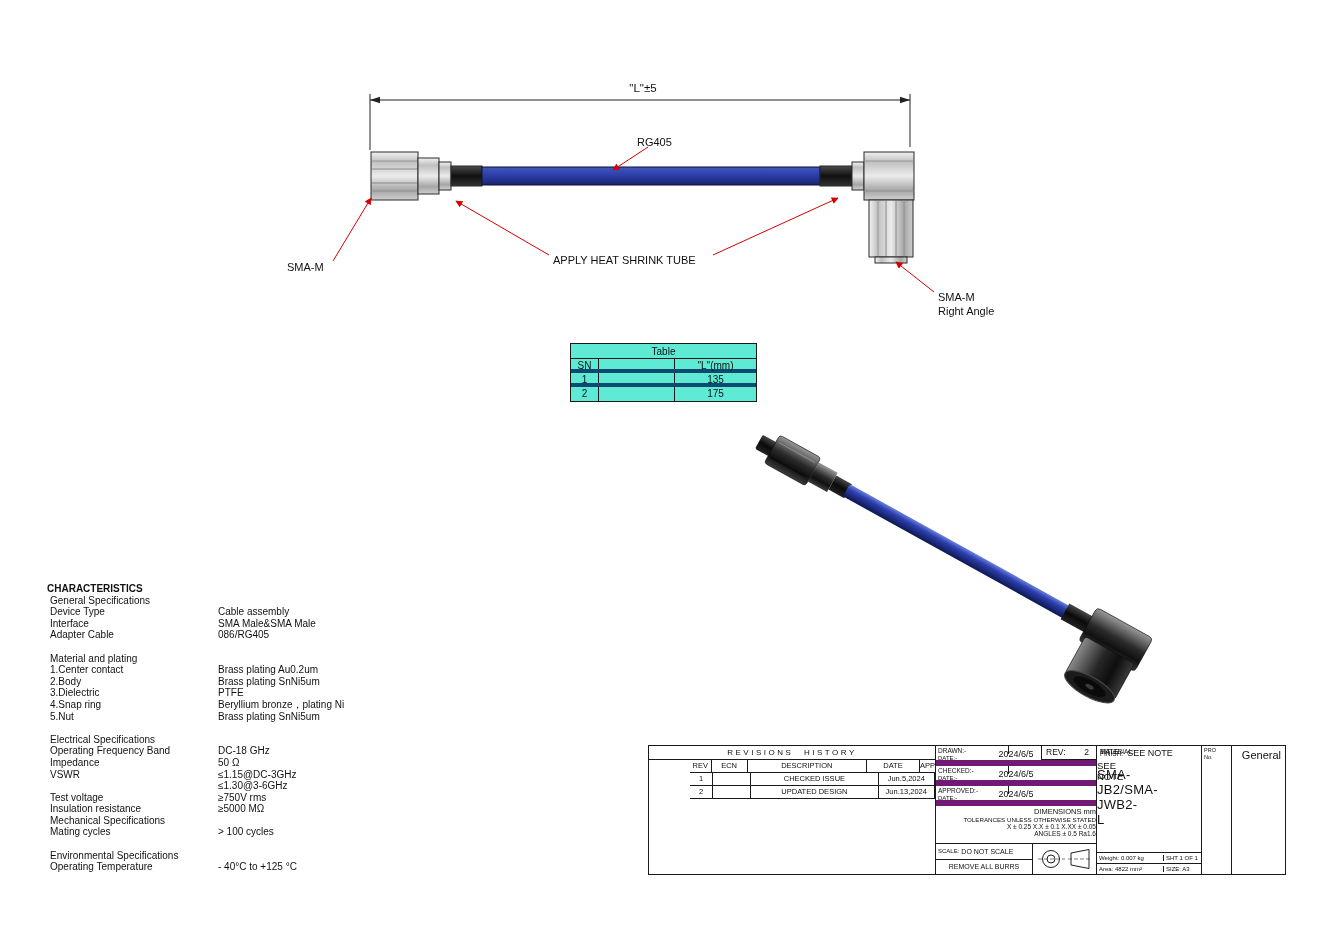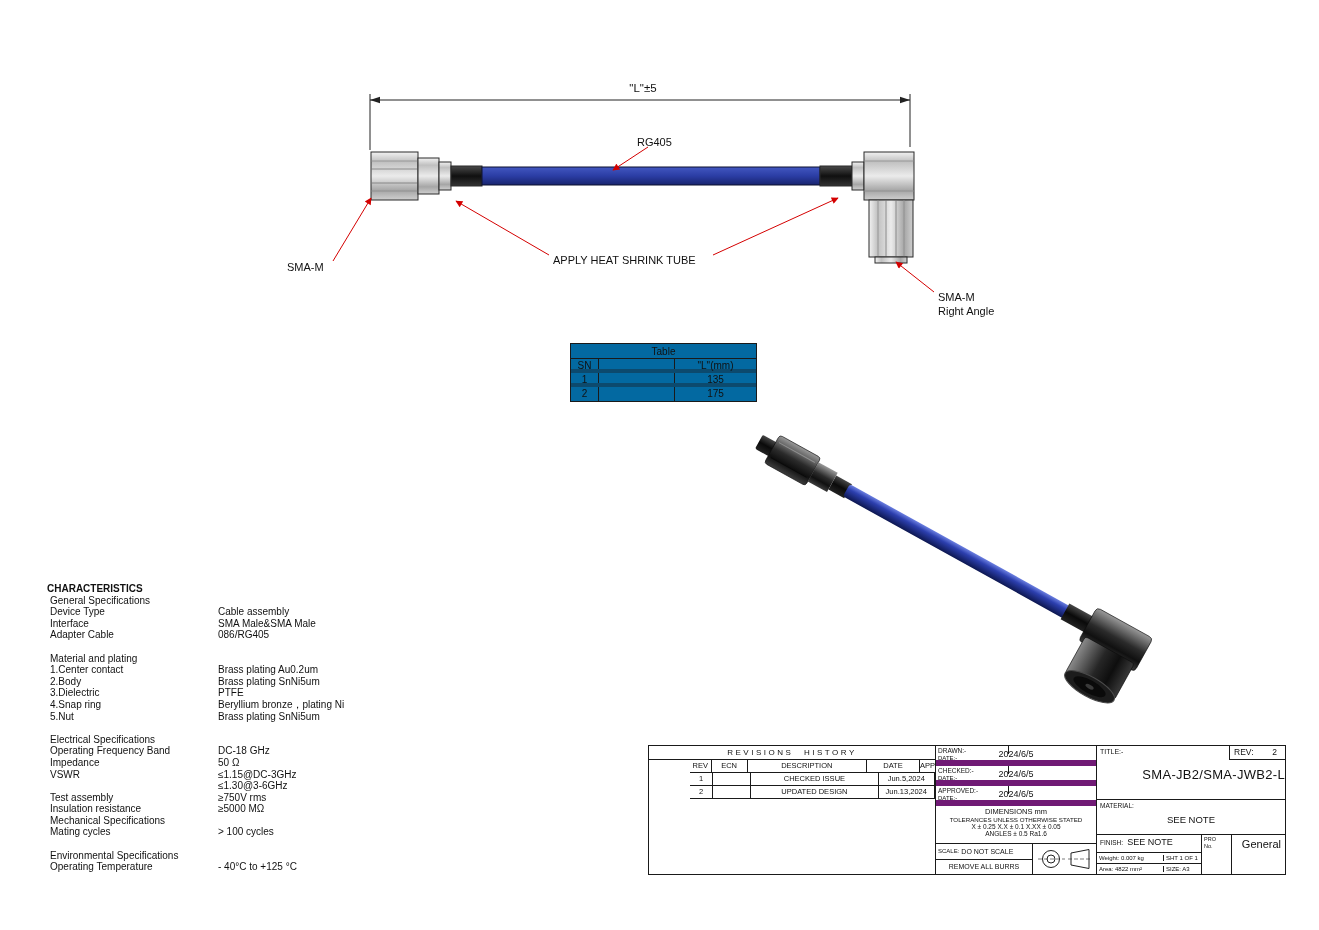--- a/index.html
+++ b/index.html
@@ -3,21 +3,21 @@
 <meta charset="utf-8">
 <style>
   * { margin:0; padding:0; box-sizing:border-box; }
   html,body { width:1319px; height:930px; }
   body { background:#fff; font-family:"Liberation Sans", sans-serif; color:#111; position:relative; overflow:hidden; }
   svg { font-family:"Liberation Sans", sans-serif; }
   .sheet { position:absolute; inset:0; background:#fff; }
   .draw { position:absolute; left:0; top:0; }
 
   
-  .len-table { position:absolute; left:570px; top:343px; width:187px; border:1px solid #1a1a1a; font-size:10px; background:#0369a1; }
+  .len-table { position:absolute; left:570px; top:343px; width:187px; border:1px solid #1a1a1a; font-size:10px; background:#5eead4; }
   .lt-title { height:15px; line-height:15px; text-align:center; border-bottom:1px solid #1a1a1a; }
   .lt-row { display:flex; height:14px; line-height:13px; border-bottom:4px solid #0c4a6e; }
   .lt-row:last-child { border-bottom:none; }
   .lt-c1 { width:28px; border-right:1px solid #1a1a1a; text-align:center; }
   .lt-c2 { width:76px; border-right:1px solid #1a1a1a; }
   .lt-c3 { flex:1; text-align:center; }
 
   
   .chars { position:absolute; left:47px; top:551px; width:345px; font-size:10px;margin-top:32px; }
   .ch-row { display:flex; height:11.6px; line-height:11.6px; white-space:nowrap; }
@@ -33,33 +33,33 @@
   .rev-row > div { border-right:1px solid #1a1a1a; }
   .rev-row > div:last-child { border-right:none; }
   .rc-rev{width:24px} .rc-ecn{width:40px} .rc-desc{width:133px} .rc-date{width:59px} .rc-app{flex:1}
 
   .tb-mid { position:absolute; left:287px; top:0; width:161px; height:100%; border-right:1px solid #1a1a1a; display:flex; flex-direction:column; }
   .so-row { display:flex; height:20px; border-bottom:6px solid #701a75;flex-direction:column; }
   .so-role { width:73px; border-right:1px solid #1a1a1a; font-size:6.5px; padding:1px 0 0 2px; }
   .so-date { flex:1; position:relative; }
   .so-datelabel { position:absolute; top:1px; left:2px; font-size:6px; }
   .so-dateval { position:absolute; bottom:1px; left:0; right:0; text-align:center; font-size:9px; }
-  .tol-block { height:38px; border-bottom:1px solid #1a1a1a; text-align:center; }
+  .tol-block { height:38px; border-bottom:1px solid #1a1a1a; text-align:right; }
   .tol-l1 { font-size:7.5px; padding-top:1px; }
   .tol-l2 { font-size:6.2px; }
   .tol-l3 { font-size:6.5px; }
   .tol-l4 { font-size:6.5px; }
   .scale-block { flex:1; display:flex; }
   .scale-left { width:97px; border-right:1px solid #1a1a1a; display:flex; flex-direction:column; }
   .scale-row { flex:1; border-bottom:1px solid #1a1a1a; font-size:7px; display:flex; align-items:center; }
   .sc-label { font-size:6px; padding:0 2px; }
   .burr-row { flex:1; font-size:7px; display:flex; align-items:center; justify-content:center; }
   .proj-cell { flex:1; display:flex; align-items:center; justify-content:center; }
 
-  .tb-right { position:absolute; left:448px; top:0; right:0; height:100%; display:flex; flex-direction:column; }
+  .tb-right { position:absolute; left:448px; top:0; right:0; height:100%; display:flex; flex-direction:row; }
   .tr-top { height:54px; border-bottom:1px solid #1a1a1a; position:relative; }
   .tr-title-label { position:absolute; top:2px; left:3px; font-size:7px; }
   .tr-rev-box { position:absolute; top:0; right:0; width:56px; height:14px; border-left:1.5px solid #1a1a1a; border-bottom:1.5px solid #1a1a1a; display:flex; justify-content:space-between; padding:0 8px 0 4px; font-size:8.5px; line-height:12px; }
   .tr-title { position:absolute; top:21px; left:0; right:0; text-align:right; font-size:13px; letter-spacing:0.3px; }
   .tr-material { height:35px; border-bottom:1px solid #1a1a1a; position:relative; }
   .tr-mat-label { position:absolute; top:2px; left:3px; font-size:6.5px; }
   .tr-mat-val { position:absolute; top:14px; left:0; right:0; text-align:center; font-size:9.5px; }
   .tr-bottom { flex:1; display:flex; }
   .tr-bl { width:105px; border-right:1px solid #1a1a1a; display:flex; flex-direction:column; }
   .tr-finish { flex:1; font-size:6.5px; padding:2px 0 0 3px; }
@@ -271,21 +271,21 @@
       </div>
     <div class="ch-row">
         <div class="ch-label">VSWR</div>
         <div class="ch-value">≤1.15@DC-3GHz</div>
       </div>
     <div class="ch-row">
         <div class="ch-label"></div>
         <div class="ch-value">≤1.30@3-6GHz</div>
       </div>
     <div class="ch-row">
-        <div class="ch-label">Test assembly</div>
+        <div class="ch-label">Test voltage</div>
         <div class="ch-value">≥750V rms</div>
       </div>
     <div class="ch-row">
         <div class="ch-label">Insulation resistance</div>
         <div class="ch-value">≥5000 MΩ</div>
       </div>
     <div class="ch-row">
         <div class="ch-label">Mechanical Specifications</div>
       </div>
     <div class="ch-row">

